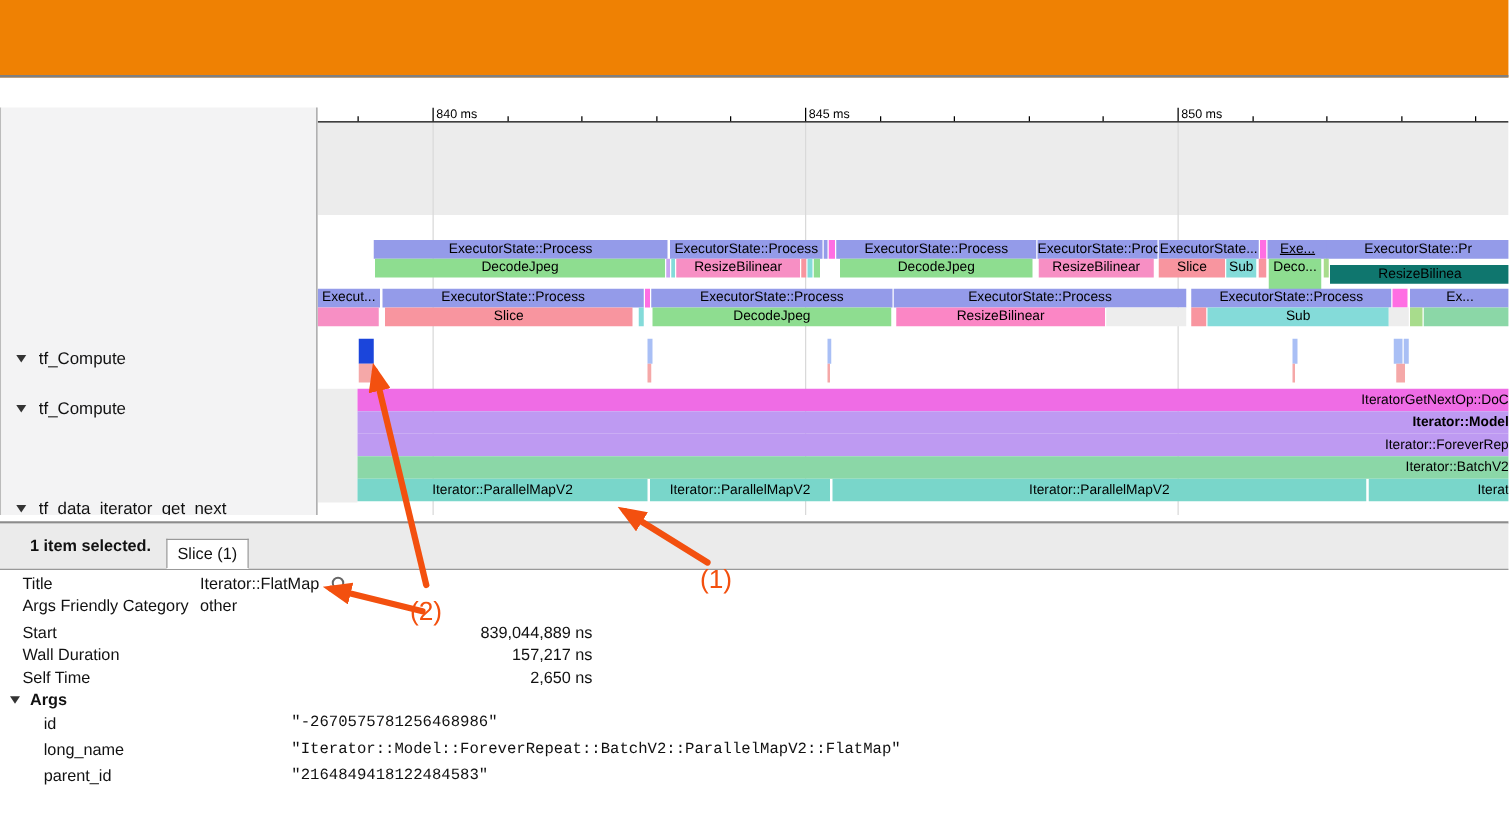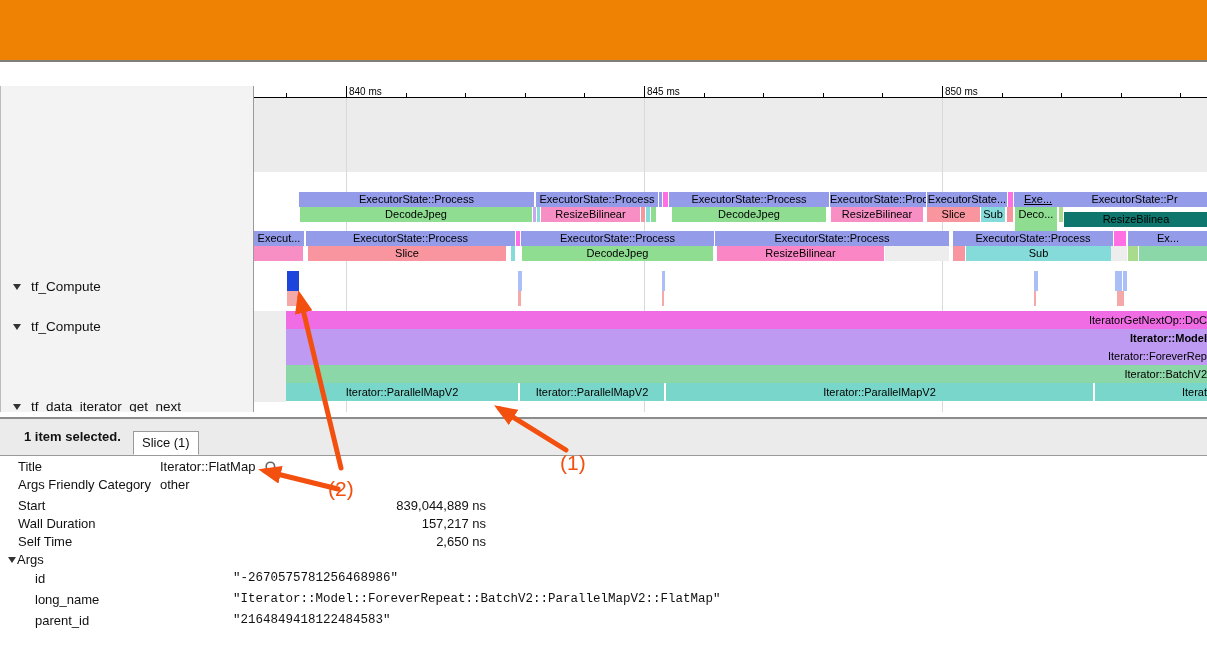--- a/index.html
+++ b/index.html
@@ -50,28 +50,28 @@
   .tabstrip{position:absolute;left:0;top:0;width:1207px;height:37px;background:#ebebeb;
             border-bottom:1px solid #999;box-sizing:border-box;}
   .status{position:absolute;left:24px;top:10px;font-size:13px;font-weight:bold;color:#111;}
   .tab{position:absolute;left:133px;top:12px;height:24px;min-width:64px;background:#ffffff;
        border:1px solid #999;border-bottom:1px solid #fff;box-sizing:border-box;
        font-size:13px;color:#111;text-align:center;line-height:22px;padding:0 8px;cursor:pointer;}
   .pcontent{position:absolute;left:0;top:37px;width:1207px;height:208px;background:#fff;}
   .prow{position:absolute;height:17px;font-size:13px;color:#111;}
   .prow .flabel{position:absolute;left:18px;top:0;white-space:nowrap;}
   .prow .fvalue{position:absolute;left:160px;top:0;white-space:nowrap;}
-  .prow .fvalue-num{position:absolute;left:176px;top:0;width:310px;text-align:right;white-space:nowrap;}
+  .prow .fvalue-num{position:absolute;left:164px;top:0;width:310px;text-align:right;white-space:nowrap;}
   .prow .alabel{position:absolute;left:35px;top:0;white-space:nowrap;}
   .prow .avalue{position:absolute;left:233px;top:0;white-space:nowrap;
                 font-family:"Liberation Mono",monospace;font-size:12.5px;}
   .args-tri{position:absolute;left:8px;top:5px;width:0;height:0;
             border-left:4.5px solid transparent;border-right:4.5px solid transparent;
             border-top:6px solid #333;}
-  .args-word{position:absolute;left:17px;top:0;font-size:13px;color:#111;}
+  .args-word{position:absolute;left:24px;top:0;font-size:13px;color:#111;font-weight:bold;}
 
   .mag{position:absolute;left:264px;top:1px;width:16px;height:16px;cursor:pointer;}
 
   
   .overlay{position:absolute;left:0;top:0;width:1207px;height:664px;pointer-events:none;z-index:60;}
 </style>
 </head>
 <body>
 
 <div id="app">

